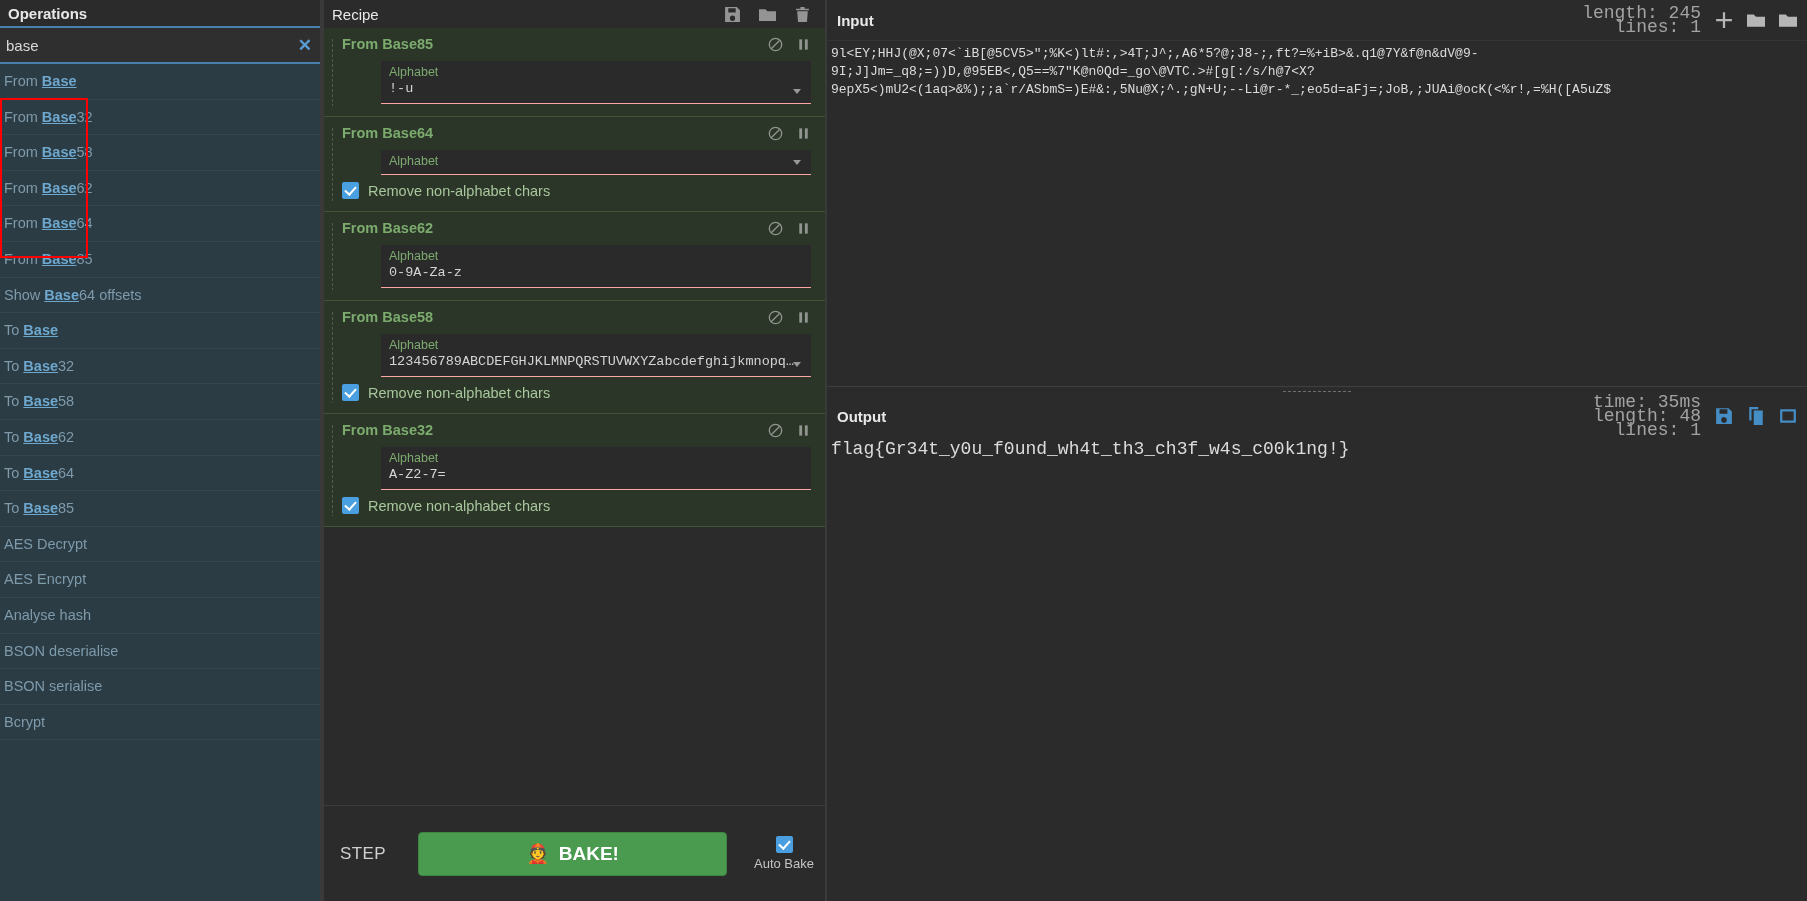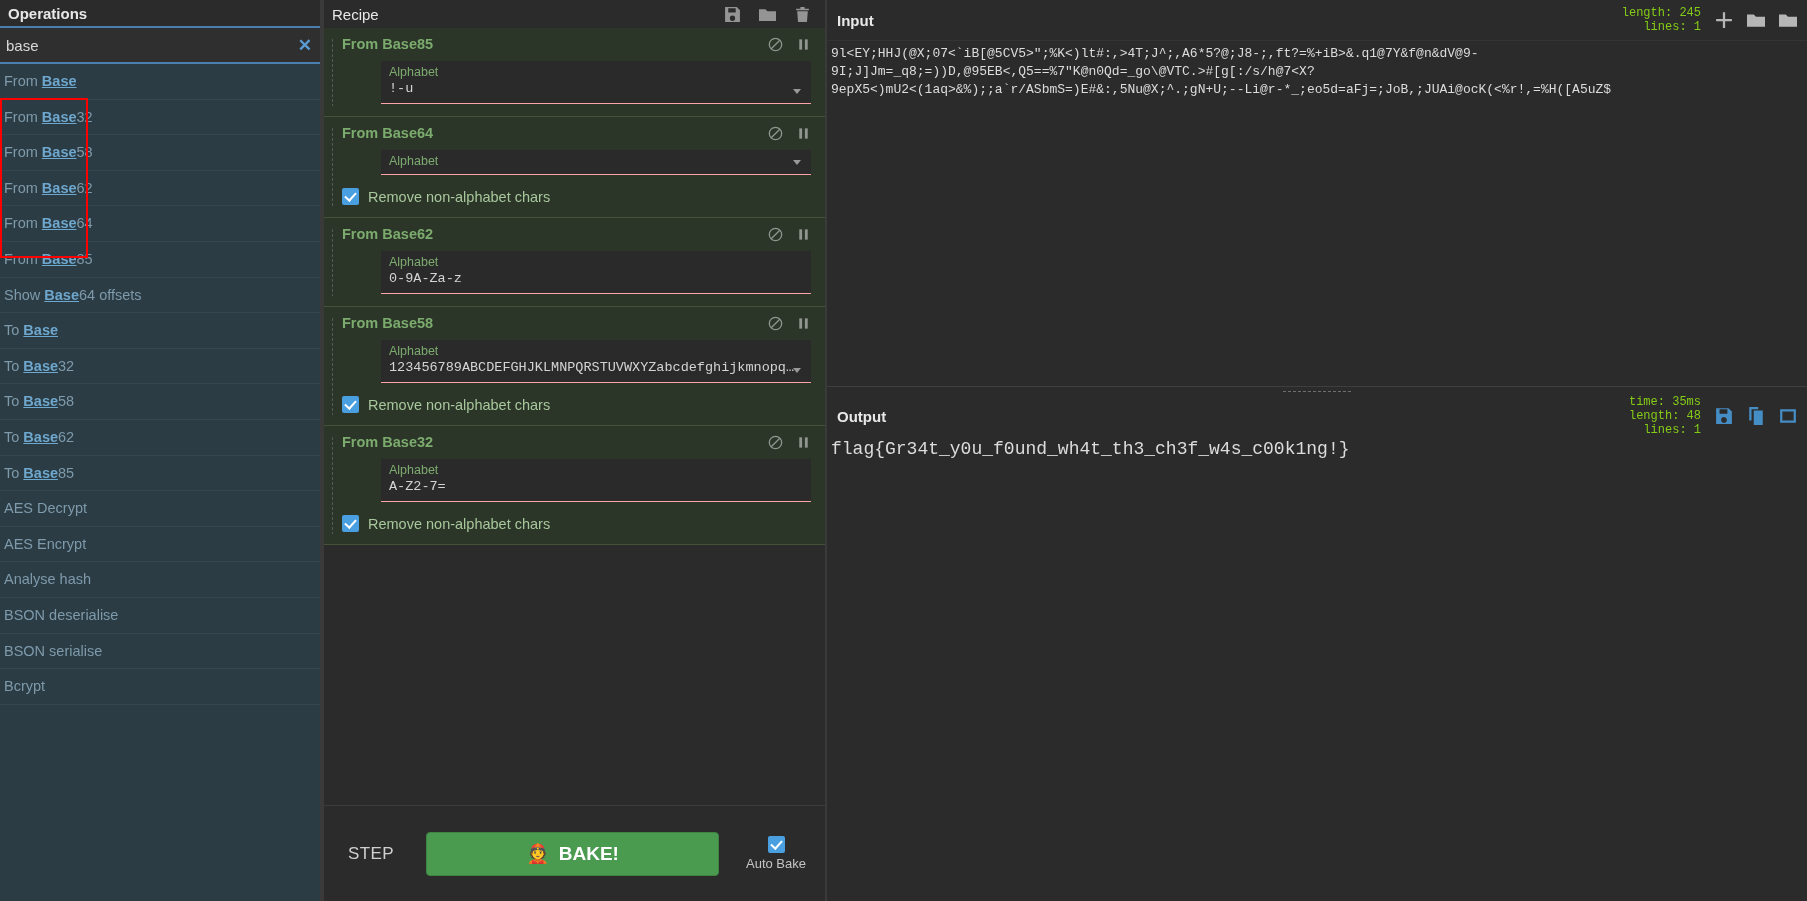--- a/index.html
+++ b/index.html
@@ -132,42 +132,42 @@
     line-height: 18px;
     white-space: nowrap; overflow: hidden; text-overflow: ellipsis;
   }
   .caret {
     position: absolute; right: 10px; bottom: 9px;
     width: 0; height: 0;
     border-left: 4px solid transparent;
     border-right: 4px solid transparent;
     border-top: 5px solid #999;
   }
-  .chk-row { display: flex; align-items: center; margin-top: 13px; gap: 9px; }
+  .chk-row { display: flex; align-items: center; margin-top: 7px; gap: 9px; }
   .chk {
     width: 17px; height: 17px;
     background: #4a9fe0; border-radius: 2px;
     position: relative; cursor: pointer; flex: 0 0 17px;
   }
   .chk::after {
     content: ""; position: absolute;
     left: 5px; top: 2px; width: 5px; height: 9px;
     border: solid #fff; border-width: 0 2px 2px 0;
     transform: rotate(42deg);
   }
   .chk-label { color: #a8c79c; font-size: 14.5px; }
 
   #recipe-blank { height: 72px; background: #2b2b2b; }
 
   #controls {
     flex: 0 0 96px; height: 96px;
     background: #2b2b2b;
     border-top: 1px solid #3c3c3c;
     display: flex; align-items: center;
-    padding: 0 14px;
+    padding: 0 6px;
     gap: 22px;
   }
   #step-btn {
     color: #d0d0d0; font-size: 17px; letter-spacing: .4px;
     padding: 0 10px; cursor: pointer;
   }
   #bake-btn {
     flex: 1 1 auto;
     height: 44px;
     background: #4a9a4f;
@@ -191,21 +191,21 @@
   .io-head {
     height: 40px; flex: 0 0 40px;
     background: #2b2b2b;
     display: flex; align-items: center;
     padding-left: 10px;
   }
   .io-head .t { font-weight: bold; color: #e8e8e8; font-size: 15px; }
   .io-head .spacer { flex: 1 1 auto; }
   .io-meta {
     font-family: "Liberation Mono", monospace;
-    font-size: 12px; color: #84cc16;
+    font-size: 18px; color: #a3a3a3;
     text-align: right; line-height: 14px;
     padding-right: 14px;
   }
   .io-meta .row { display: block; white-space: pre; }
   #input-area {
     flex: 1 1 auto;
     background: #2b2b2b;
     padding: 4px 6px 0 4px;
     font-family: "Liberation Mono", monospace;
     font-size: 13px;
@@ -260,20 +260,21 @@
           <div class="op-item">From <span class="hl">Base</span>32</div>
           <div class="op-item">From <span class="hl">Base</span>58</div>
           <div class="op-item">From <span class="hl">Base</span>62</div>
           <div class="op-item">From <span class="hl">Base</span>64</div>
           <div class="op-item">From <span class="hl">Base</span>85</div>
           <div class="op-item">Show <span class="hl">Base</span>64 offsets</div>
           <div class="op-item">To <span class="hl">Base</span></div>
           <div class="op-item">To <span class="hl">Base</span>32</div>
           <div class="op-item">To <span class="hl">Base</span>58</div>
           <div class="op-item">To <span class="hl">Base</span>62</div>
+          <div class="op-item">To <span class="hl">Base</span>64</div>
           <div class="op-item">To <span class="hl">Base</span>85</div>
           <div class="op-item">AES Decrypt</div>
           <div class="op-item">AES Encrypt</div>
           <div class="op-item">Analyse hash</div>
           <div class="op-item">BSON deserialise</div>
           <div class="op-item">BSON serialise</div>
           <div class="op-item">Bcrypt</div>
         </div>
       <div id="red-box"></div>
     </div>

